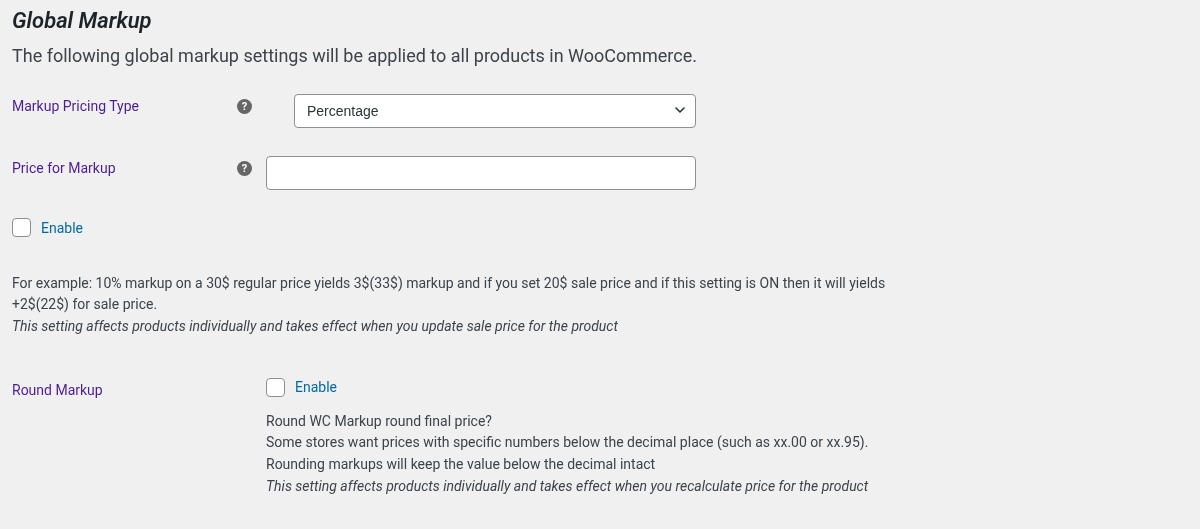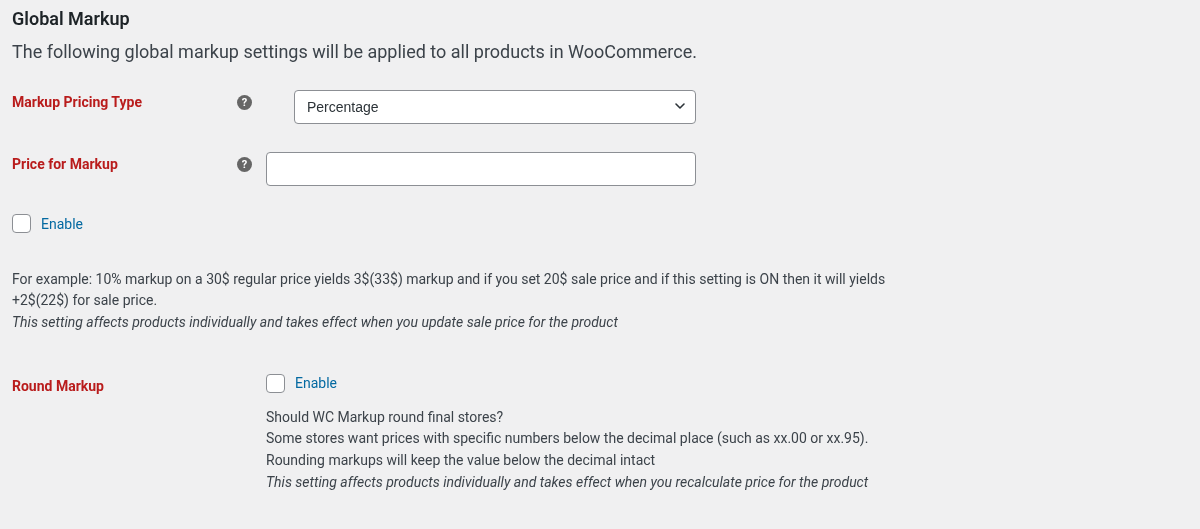--- a/index.html
+++ b/index.html
@@ -5,24 +5,25 @@
     * { box-sizing: border-box; margin: 0; padding: 0; }
     body {
       font-family: -apple-system, BlinkMacSystemFont, "Segoe UI", Roboto, Helvetica, Arial, sans-serif;
       background: #f0f0f1;
       color: #1d2327;
       font-size: 14px;
       padding: 8px 12px;
       width: 1200px;
     }
     h2 {
-      font-size: 18px;
+      font-size: 22px;
       font-weight: 600;
       color: #1d2327;
       margin-bottom: 12px;
+      font-style: italic;
     }
     .section-desc {
       font-size: 18px;
       color: #3c434a;
       margin-bottom: 28px;
     }
     .form-row {
       display: flex;
       align-items: flex-start;
       margin-bottom: 28px;
@@ -30,22 +31,22 @@
     .form-row.with-help { margin-bottom: 40px; }
     .label-col {
       width: 254px;
       flex-shrink: 0;
       display: flex;
       align-items: center;
       padding-top: 4px;
     }
     .label-text {
       font-size: 14px;
-      font-weight: 700;
-      color: #b91c1c;
+      font-weight: 400;
+      color: #4c1d95;
     }
     .help-icon {
       margin-left: auto;
       margin-right: 14px;
       width: 15px;
       height: 15px;
       border-radius: 50%;
       background: #666;
       color: #fff;
       display: inline-flex;
@@ -179,19 +180,19 @@
 <div class="form-row with-help" style="margin-bottom:0">
   <div class="label-col">
     <span class="label-text">Round Markup</span>
   </div>
   <div class="field-col">
     <div class="checkbox-row">
       <input type="checkbox" style="">
       <label class="checkbox-label">Enable</label>
     </div>
     <div class="help-text">
-      <span>Should WC Markup round final stores?</span><br>
+      <span>Round WC Markup round final price?</span><br>
       <span>Some stores want prices with specific numbers below the decimal place (such as xx.00 or xx.95).</span><br>
       <span>Rounding markups will keep the value below the decimal intact</span>
       <em>This setting affects products individually and takes effect when you recalculate price for the product</em>
     </div>
   </div>
 </div>
 
 </body></html>

